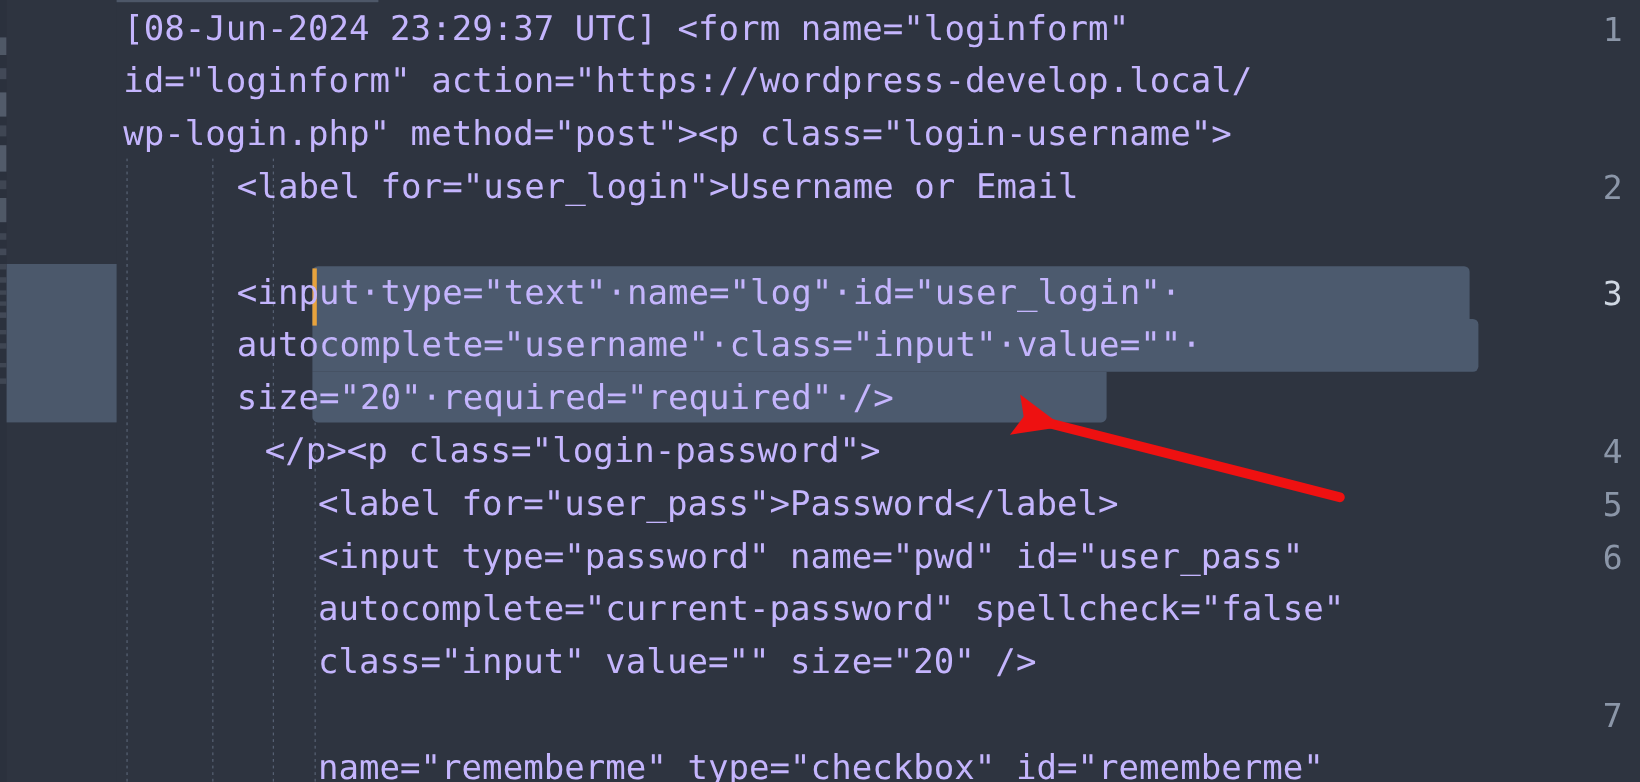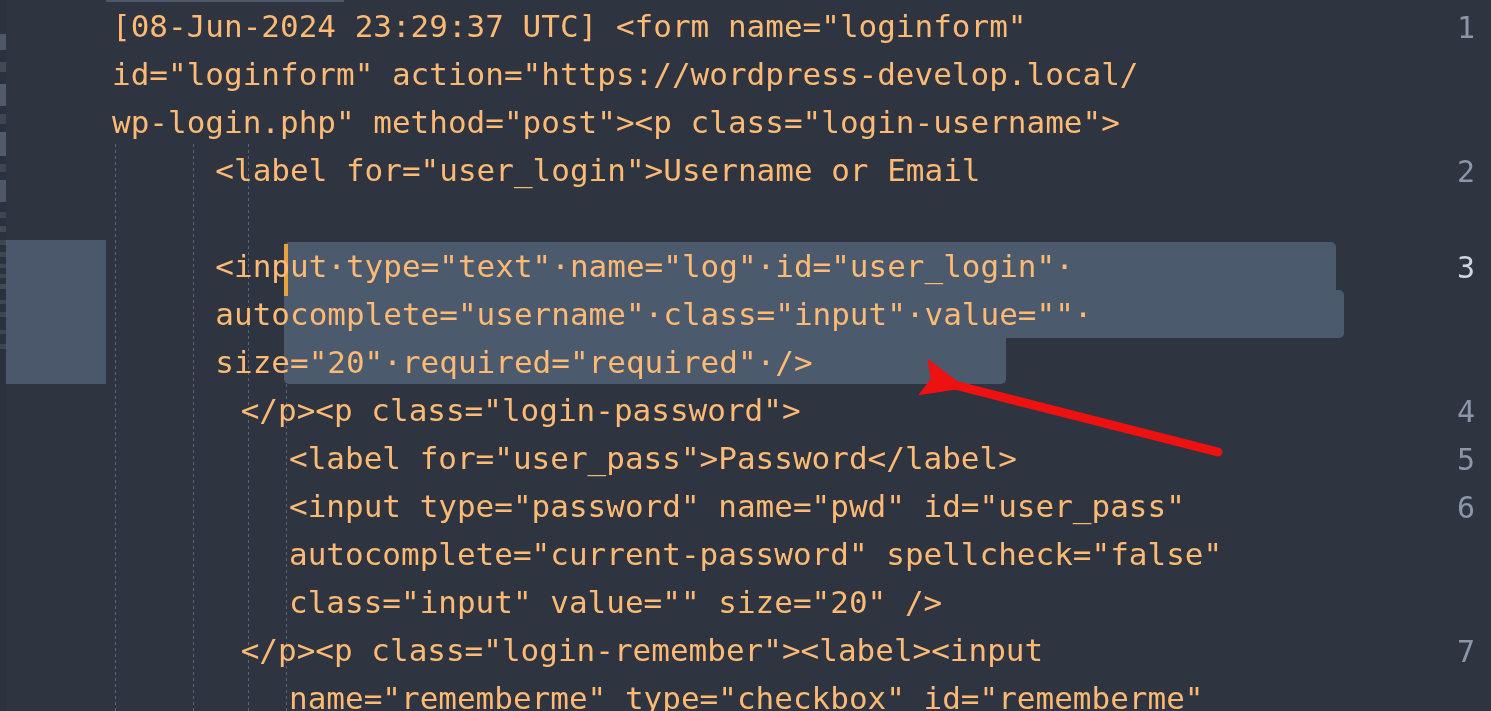--- a/index.html
+++ b/index.html
@@ -94,21 +94,21 @@
     position: absolute;
     width: 4px;
     background: #e8a33d;
   }
   
   .row {
     position: absolute;
     white-space: pre;
     font-size: 31px;
     line-height: 48px;
-    color: #fdba74;
+    color: #c4b5fd;
     letter-spacing: 0px;
   }
   
   .arrow-layer {
     position: absolute;
     left: 0; top: 0;
     width: 1491px; height: 711px;
     pointer-events: none;
   }
 </style>
@@ -169,21 +169,20 @@
     <div class="row" style="left:6px;   top:98px">wp-login.php" method="post"&gt;&lt;p class="login-username"&gt;</div>
     <div class="row" style="left:-40px; top:146px">        &lt;label for="user_login"&gt;Username or Email</div>
     <div class="row" style="left:-40px; top:242px">        &lt;input·type="text"·name="log"·id="user_login"·</div>
     <div class="row" style="left:-40px; top:290px">        autocomplete="username"·class="input"·value=""·</div>
     <div class="row" style="left:-40px; top:338px">        size="20"·required="required"·/&gt;</div>
     <div class="row" style="left:60px;  top:386px">    &lt;/p&gt;&lt;p class="login-password"&gt;</div>
     <div class="row" style="left:71px;  top:434px">      &lt;label for="user_pass"&gt;Password&lt;/label&gt;</div>
     <div class="row" style="left:71px;  top:482px">      &lt;input type="password" name="pwd" id="user_pass"</div>
     <div class="row" style="left:71px;  top:530px">      autocomplete="current-password" spellcheck="false"</div>
     <div class="row" style="left:71px;  top:578px">      class="input" value="" size="20" /&gt;</div>
-    <div class="row" style="left:60px;  top:626px">    &lt;/p&gt;&lt;p class="login-remember"&gt;&lt;label&gt;&lt;input</div>
     <div class="row" style="left:71px;  top:674px">      name="rememberme" type="checkbox" id="rememberme"</div>
   </div>
 
   <svg class="arrow-layer" viewBox="0 0 1491 711">
     <defs>
       <marker id="ah" markerWidth="5" markerHeight="5" refX="3.6" refY="2.5" orient="auto">
         <polygon points="0,2.5 5,0.4 4.1,2.5 5,4.6" fill="#ee1111"></polygon>
       </marker>
     </defs>
     <line x1="1218" y1="452" x2="935" y2="380" stroke="#ee1111" stroke-width="9" stroke-linecap="round" marker-end="url(#ah)"></line>

